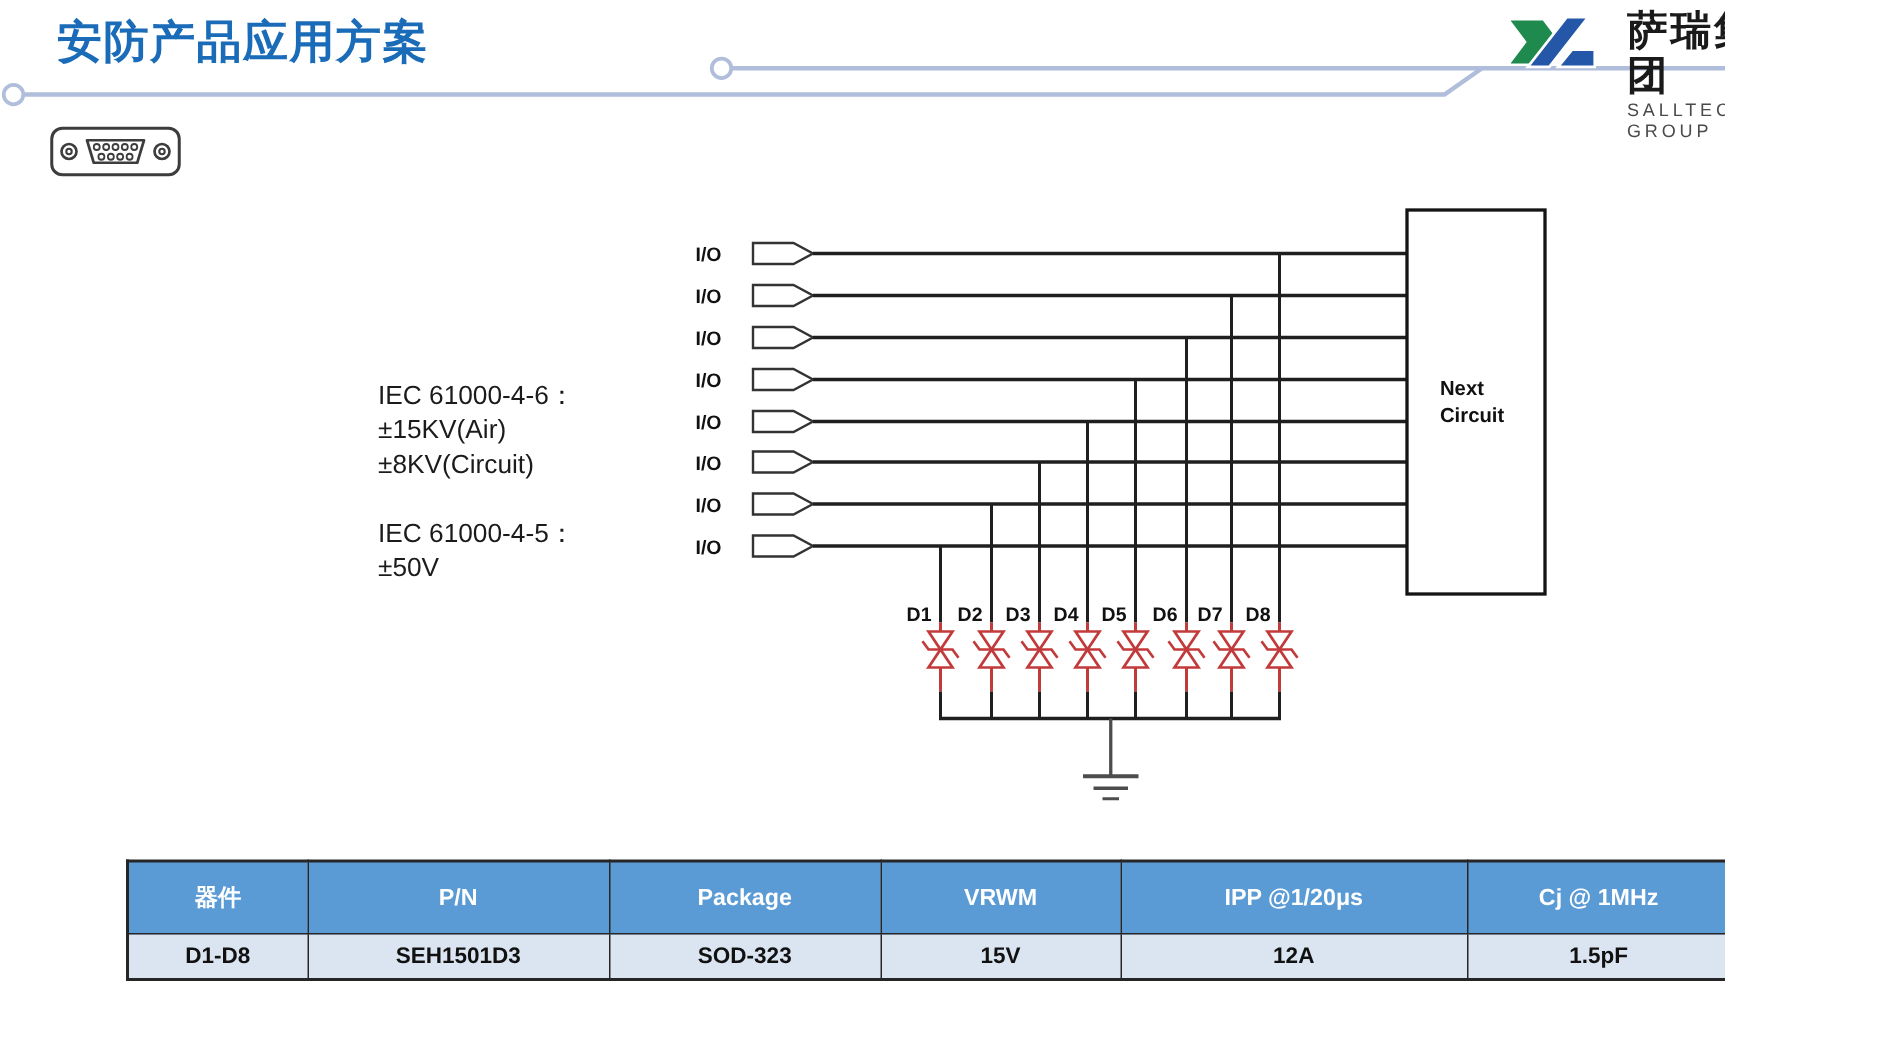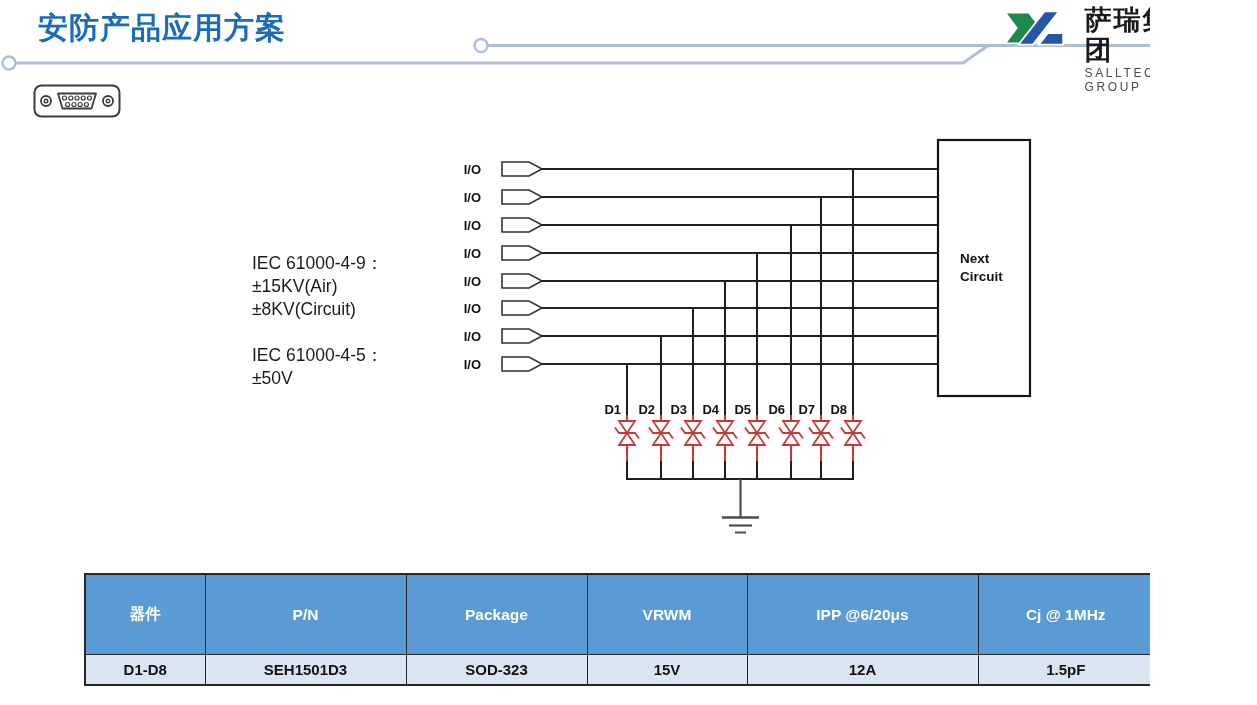--- a/index.html
+++ b/index.html
@@ -27,21 +27,21 @@
     font-size:17.5px;color:#1b1b1b;line-height:23px;
   }
   .iec-gap{height:23px;}
   .comp-table{
     position:absolute;left:84px;top:573px;width:1069px;
     border-collapse:collapse;table-layout:fixed;
     border:2px solid #262626;
   }
   .comp-table th{
     background:#5b9bd5;color:#ffffff;font-size:15.5px;font-weight:bold;
-    border:1.5px solid #262626;height:47px;text-align:center;padding:16px;
+    border:1.5px solid #262626;height:47px;text-align:center;padding:0;
   }
   .comp-table td{
     background:#dbe5f1;color:#111111;font-size:15px;font-weight:bold;
     border:1.5px solid #262626;height:29px;text-align:center;padding:0;
   }
   .io-text{font-size:13px;font-weight:bold;fill:#111111;}
   .d-label{font-size:13px;font-weight:bold;fill:#111111;}
   .box-text{font-size:13.5px;font-weight:bold;fill:#111111;}
 </style>
 </head>
@@ -83,21 +83,21 @@
     <circle cx="44" cy="14" r="2" fill="none" stroke="#3d3d3d" stroke-width="1.2"></circle>
     <circle cx="50.2" cy="14" r="2" fill="none" stroke="#3d3d3d" stroke-width="1.2"></circle>
     <circle cx="56.5" cy="14" r="2" fill="none" stroke="#3d3d3d" stroke-width="1.2"></circle>
     <circle cx="34.6" cy="20.5" r="2" fill="none" stroke="#3d3d3d" stroke-width="1.2"></circle>
     <circle cx="40.9" cy="20.5" r="2" fill="none" stroke="#3d3d3d" stroke-width="1.2"></circle>
     <circle cx="47.1" cy="20.5" r="2" fill="none" stroke="#3d3d3d" stroke-width="1.2"></circle>
     <circle cx="53.4" cy="20.5" r="2" fill="none" stroke="#3d3d3d" stroke-width="1.2"></circle>
   </svg>
 
   <div class="iec-block">
-    <div>IEC 61000-4-9：</div>
+    <div>IEC 61000-4-6：</div>
     <div>±15KV(Air)</div>
     <div>±8KV(Circuit)</div>
     <div class="iec-gap"></div>
     <div>IEC 61000-4-5：</div>
     <div>±50V</div>
   </div>
 
   <svg class="circuit-svg" width="1257" height="705" viewBox="0 0 1257 705">
 
     <g>
@@ -261,21 +261,21 @@
       <col style="width:160px">
         <col style="width:231px">
         <col style="width:176px">
     </colgroup>
     <thead>
       <tr>
         <th>器件</th>
         <th>P/N</th>
         <th>Package</th>
         <th>VRWM</th>
-        <th>IPP @6/20μs</th>
+        <th>IPP @1/20μs</th>
         <th>Cj @ 1MHz</th>
       </tr>
     </thead>
     <tbody>
       <tr>
         <td>D1-D8</td>
         <td>SEH1501D3</td>
         <td>SOD-323</td>
         <td>15V</td>
         <td>12A</td>

